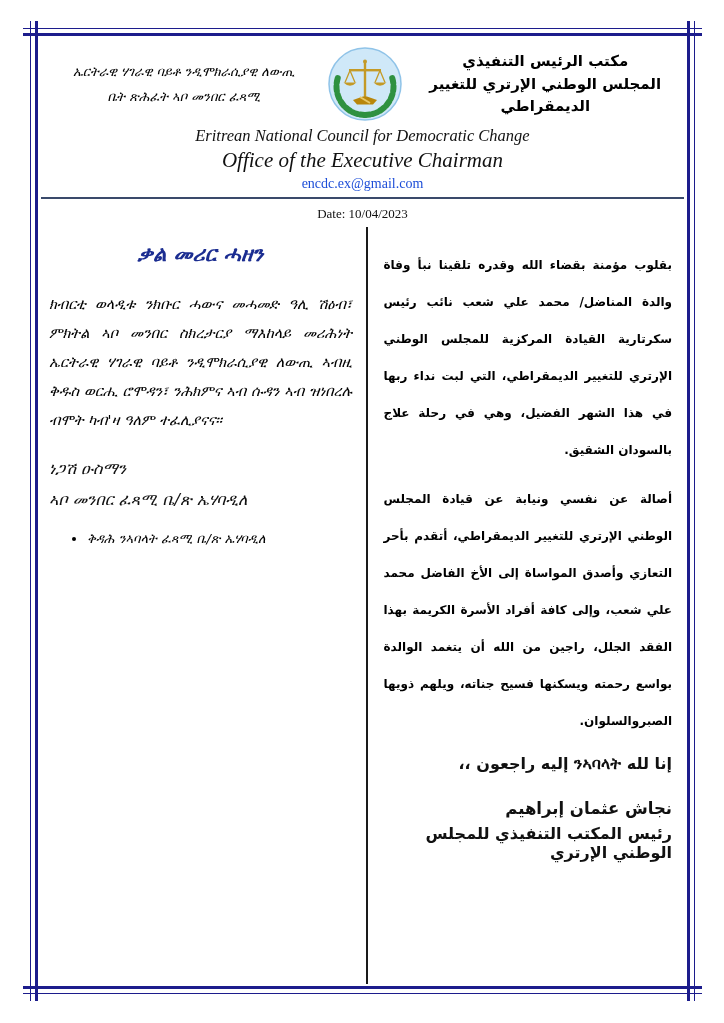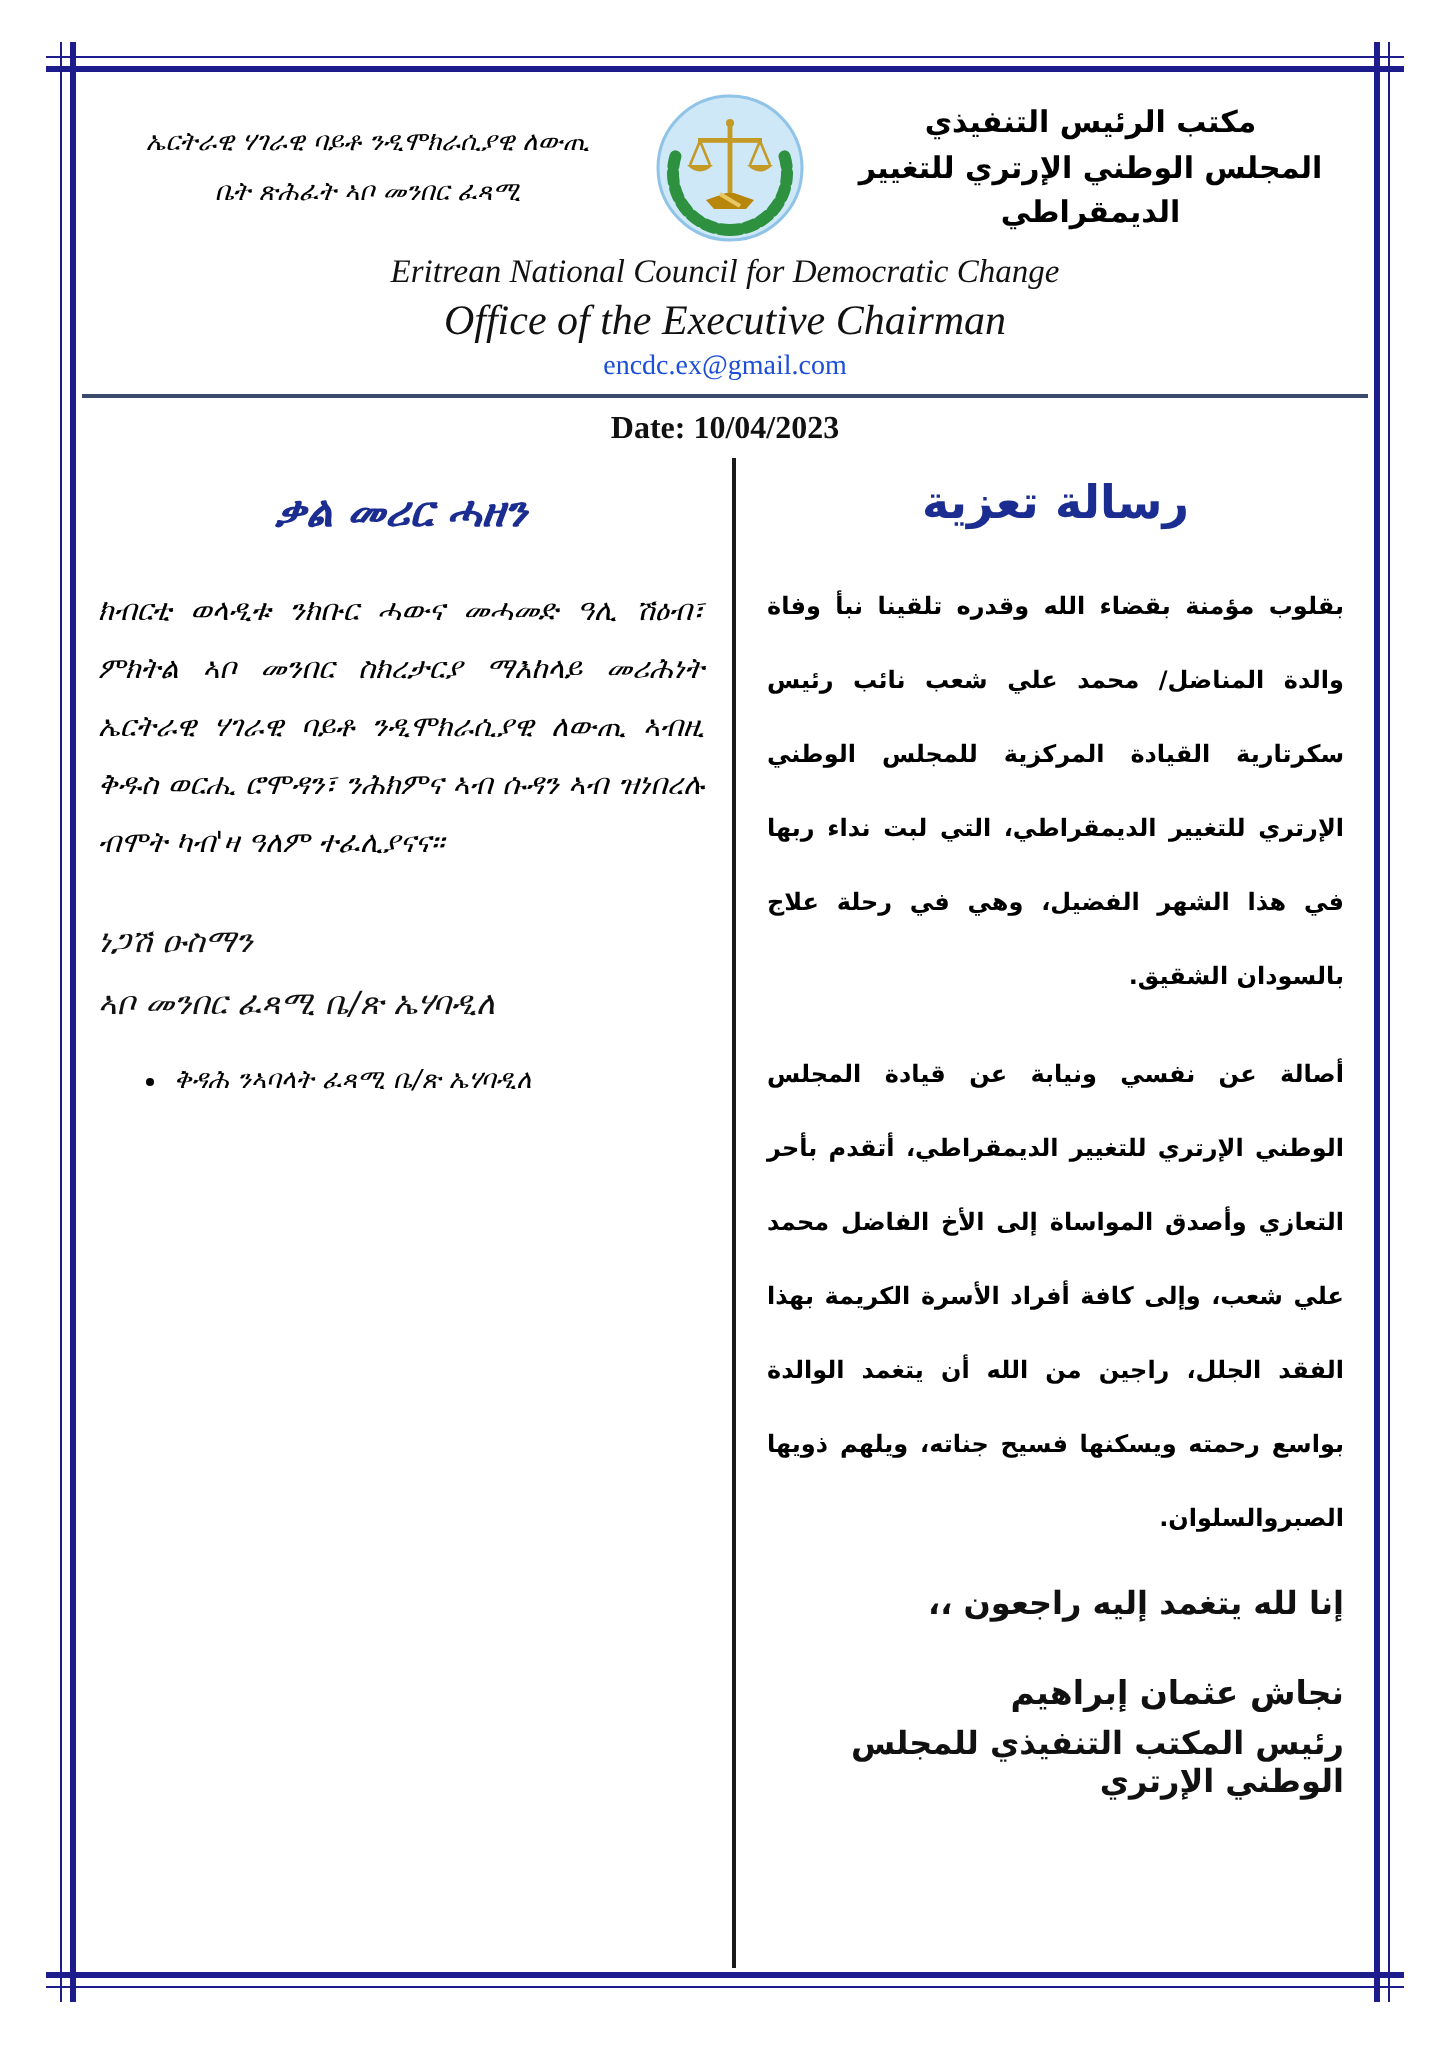--- a/index.html
+++ b/index.html
@@ -18,21 +18,21 @@
   .content{position:absolute;left:10px;top:9px;right:10px;bottom:9px;display:flex;flex-direction:column;}
   .hdr{display:flex;align-items:center;margin-top:8px;}
   .hdr-tig{flex:1.08;text-align:center;font-family:"DejaVu Sans",sans-serif;font-style:italic;font-size:13px;line-height:1.95;color:#000;padding-left:6px;}
   .hdr-logo{width:76px;height:76px;margin:0 6px;flex:none;}
   .hdr-ar{flex:1.08;text-align:center;direction:rtl;font-family:"DejaVu Sans",sans-serif;font-weight:bold;font-size:15px;line-height:1.5;color:#000;padding-right:2px;}
   .eng{text-align:center;margin-top:4px;font-style:italic;}
   .eng .l1{font-size:16.5px;}
   .eng .l2{font-size:21px;margin-top:2px;}
   .email{font-style:normal;font-size:14px;color:#1d4ed8;margin-top:3px;text-decoration:none;display:inline-block;}
   .rule{border-bottom:2.5px solid #3a4a6b;margin-top:5px;}
-  .date{text-align:center;font-size:16px;margin-top:7px;font-weight:bold;}
+  .date{text-align:center;font-size:13px;margin-top:7px;}
   
   .cols{flex:1;display:flex;margin-top:5px;min-height:0;}
   .col-l{width:325px;flex:none;padding:0 14px 0 8px;box-sizing:border-box;}
   .vdivider{width:1.5px;background:#1a1a1a;flex:none;}
   .col-r{flex:1;direction:rtl;padding:0 12px 0 16px;box-sizing:border-box;}
   .t-title{margin-top:15px;text-align:center;color:#1b2d91;font-family:"DejaVu Sans",sans-serif;font-weight:bold;font-style:italic;font-size:21px;}
   .a-title{margin-top:10px;text-align:center;color:#1b2d91;font-family:"DejaVu Sans",sans-serif;font-weight:bold;font-size:23px;}
   .t-para{margin-top:24px;text-align:justify;font-family:"DejaVu Sans",sans-serif;font-style:italic;font-size:14.5px;line-height:29px;color:#000;}
   .t-para + .t-para{margin-top:16px;}
   .a-para{margin-top:20px;text-align:justify;font-family:"DejaVu Sans",sans-serif;font-weight:bold;font-size:12px;line-height:37px;color:#000;}
@@ -101,23 +101,22 @@
         <div class="t-sig-name">ነጋሽ ዑስማን</div>
         <div class="t-sig-title">ኣቦ መንበር ፈጻሚ ቤ/ጽ ኤሃባዲለ</div>
         <ul class="cc">
           <li>ቅዳሕ ንኣባላት ፈጻሚ ቤ/ጽ ኤሃባዲለ</li>
         </ul>
       </div>
 
       <div class="vdivider"></div>
 
       <div class="col-r">
-        <div class="a-title">رسالة تعزية</div>
         <div class="a-para">بقلوب مؤمنة بقضاء الله وقدره تلقينا نبأ وفاة والدة المناضل/ محمد علي شعب نائب رئيس سكرتارية القيادة المركزية للمجلس الوطني الإرتري للتغيير الديمقراطي، التي لبت نداء ربها في هذا الشهر الفضيل، وهي في رحلة علاج بالسودان الشقيق.</div>
         <div class="a-para">أصالة عن نفسي ونيابة عن قيادة المجلس الوطني الإرتري للتغيير الديمقراطي، أتقدم بأحر التعازي وأصدق المواساة إلى الأخ الفاضل محمد علي شعب، وإلى كافة أفراد الأسرة الكريمة بهذا الفقد الجلل، راجين من الله أن يتغمد الوالدة بواسع رحمته ويسكنها فسيح جناته، ويلهم ذويها الصبروالسلوان.</div>
-        <div class="a-closing">إنا لله يتغمد إليه راجعون ،،</div>
+        <div class="a-closing">إنا لله ንኣባላት إليه راجعون ،،</div>
         <div class="a-sig-name">نجاش عثمان إبراهيم</div>
         <div class="a-sig-title">رئيس المكتب التنفيذي للمجلس الوطني الإرتري</div>
       </div>
 
     </div>
   </div>
 </div>
 
 </body></html>

